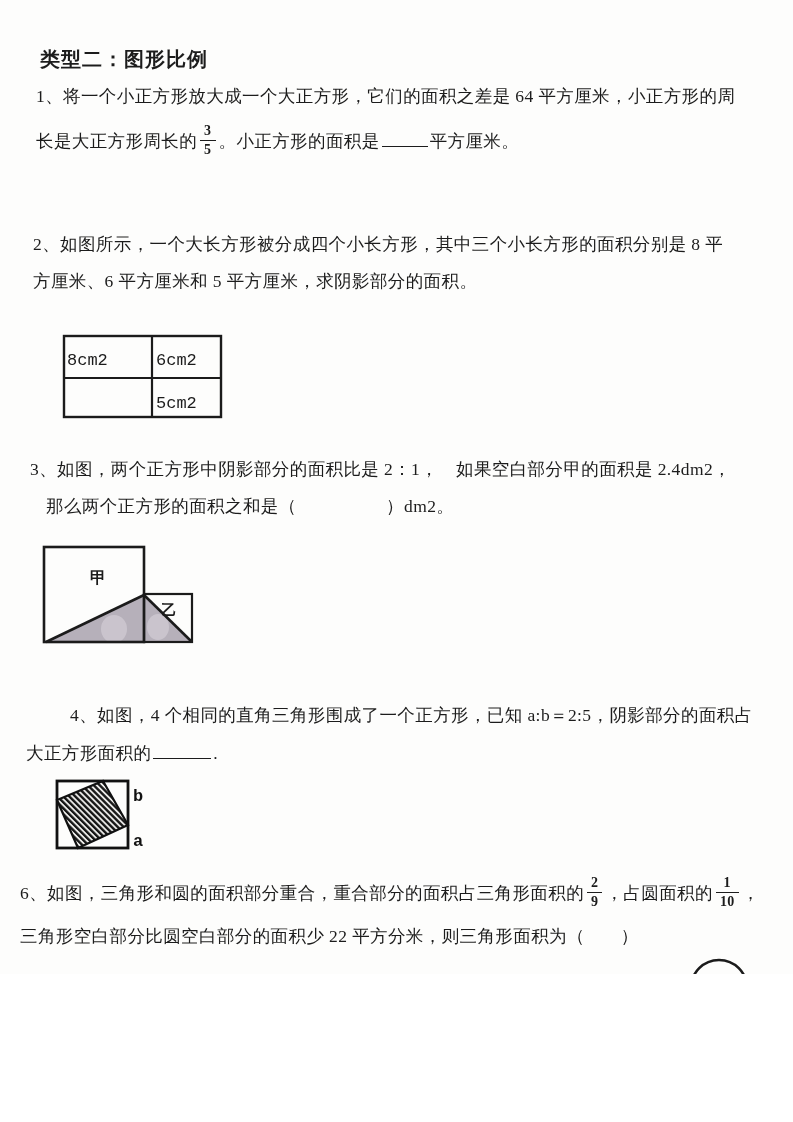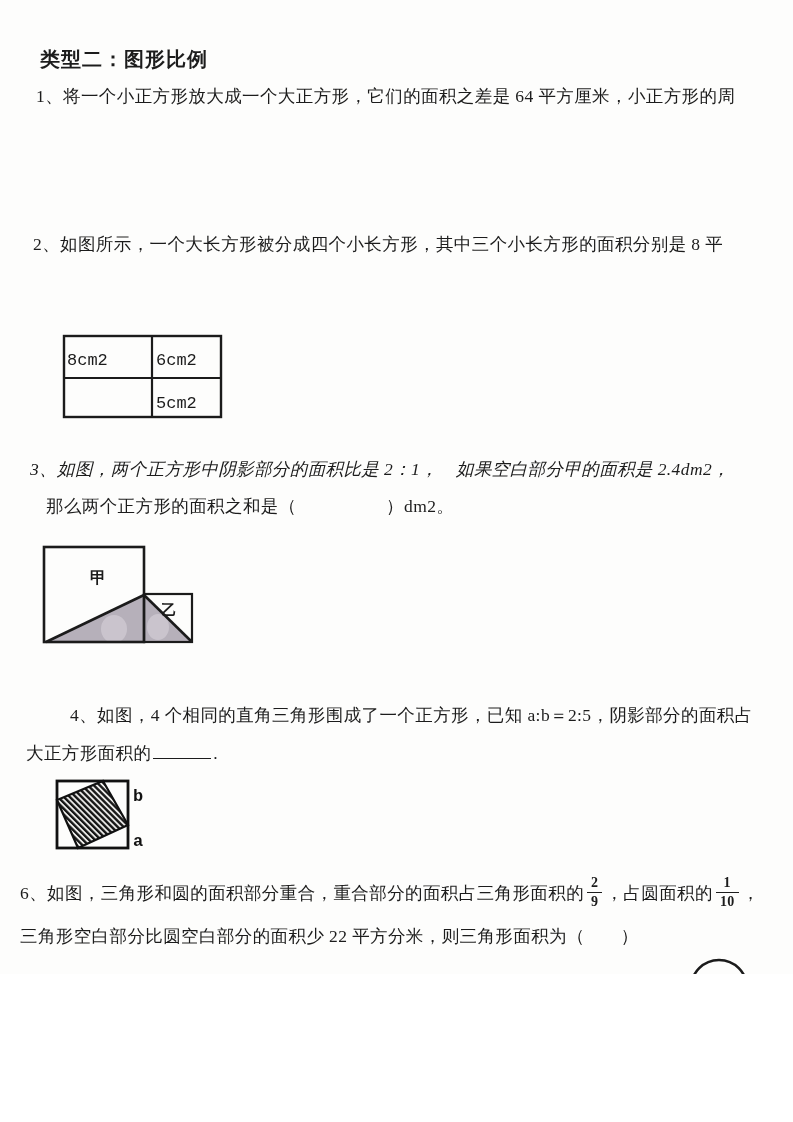--- a/index.html
+++ b/index.html
@@ -36,35 +36,39 @@
   }
 </style>
 </head>
 <body>
 
 <div class="page">
 
   <div class="title" style="left:40px;top:46px;">类型二：图形比例</div>
 
   <div class="line" style="left:36px;top:84px;">1、将一个小正方形放大成一个大正方形，它们的面积之差是 64 平方厘米，小正方形的周</div>
+  <div class="line" style="left:36px;top:124px;">
+    <span>长是大正方形周长的</span><span class="frac"><span class="num">3</span><span class="den">5</span></span><span>。小正方形的面积是</span><span class="blank w46"></span><span>平方厘米。</span>
+  </div>
 
   <div class="line" style="left:33px;top:232px;">2、如图所示，一个大长方形被分成四个小长方形，其中三个小长方形的面积分别是 8 平</div>
+  <div class="line" style="left:33px;top:269px;">方厘米、6 平方厘米和 5 平方厘米，求阴影部分的面积。</div>
 
   <div class="fig" style="left:62px;top:334px;">
     <svg width="162" height="86" viewBox="0 0 162 86">
       <rect x="2" y="2" width="157" height="81" fill="none" stroke="#1b1b1b" stroke-width="2.4"></rect>
       <line x1="90" y1="2" x2="90" y2="83" stroke="#1b1b1b" stroke-width="2.2"></line>
       <line x1="2" y1="44" x2="159" y2="44" stroke="#1b1b1b" stroke-width="2.2"></line>
       <text x="5" y="31" font-size="17" class="mono-label" fill="#1b1b1b">8cm2</text>
       <text x="94" y="31" font-size="17" class="mono-label" fill="#1b1b1b">6cm2</text>
       <text x="94" y="74" font-size="17" class="mono-label" fill="#1b1b1b">5cm2</text>
     </svg>
   </div>
 
-  <div class="line" style="left:30px;top:457px;font-style:italic;">3、如图，两个正方形中阴影部分的面积比是 2：1，　如果空白部分甲的面积是 2.4dm2，</div>
+  <div class="line" style="left:30px;top:457px;">3、如图，两个正方形中阴影部分的面积比是 2：1，　如果空白部分甲的面积是 2.4dm2，</div>
   <div class="line" style="left:30px;top:494px;margin-left:16px;">那么两个正方形的面积之和是（　　　　　）dm2。</div>
 
   <div class="fig" style="left:40px;top:543px;">
     <svg width="158" height="106" viewBox="0 0 158 106">
       <polygon points="6,99 104,52 152,99" fill="#b6b0ba"></polygon>
       <ellipse cx="74" cy="86" rx="13" ry="14" fill="#ccc6cf" opacity="0.9"></ellipse>
       <ellipse cx="118" cy="84" rx="11" ry="13" fill="#ccc6cf" opacity="0.9"></ellipse>
       <rect x="4" y="4" width="100" height="95" fill="none" stroke="#1b1b1b" stroke-width="2.6"></rect>
       <rect x="104" y="51" width="48" height="48" fill="none" stroke="#1b1b1b" stroke-width="2.2"></rect>
       <line x1="6" y1="99" x2="104" y2="52" stroke="#1b1b1b" stroke-width="2.6"></line>

